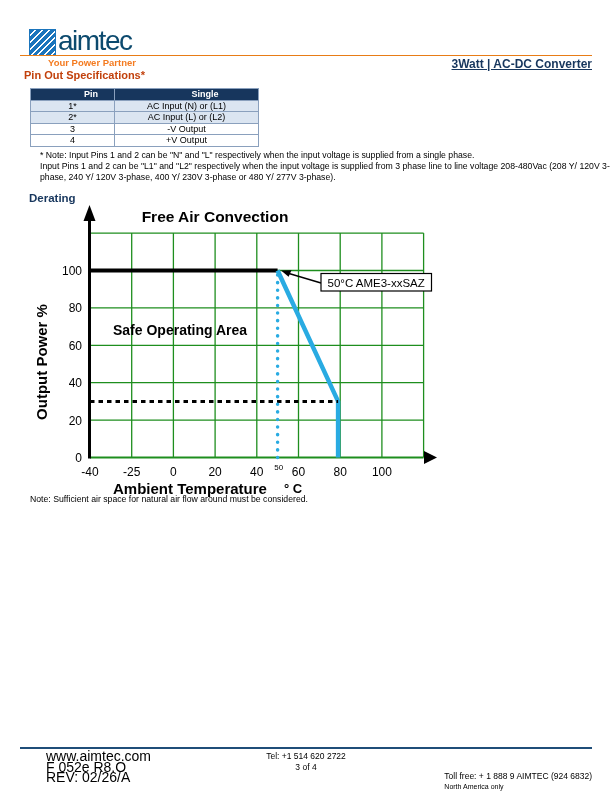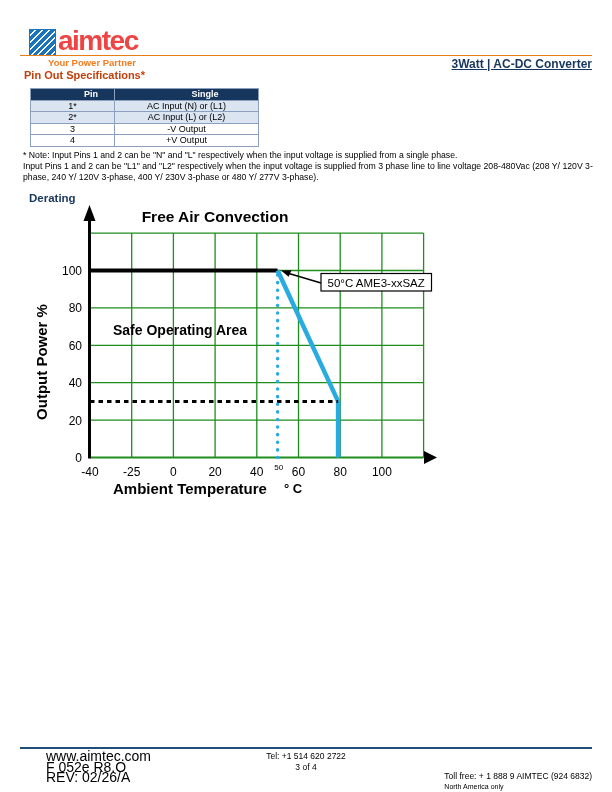--- a/index.html
+++ b/index.html
@@ -2,35 +2,35 @@
 <html><head>
 <meta charset="utf-8">
 <style>
   html,body{margin:0;padding:0;background:#fff;}
   .page{position:relative;width:612px;height:792px;background:#ffffff;overflow:hidden;
         font-family:"Liberation Sans", sans-serif;color:#000;}
   
   .logo-mark{position:absolute;left:30px;top:30px;width:25px;height:25px;
     background:repeating-linear-gradient(135deg,#1B75BC 0 3.4px,#ffffff 3.4px 4.8px);
     outline:1px solid #1B75BC;}
-  .logo-text{position:absolute;left:58px;top:27px;font-size:28px;font-weight:bold;
-    color:#ef4444;letter-spacing:-1.5px;line-height:28px;}
+  .logo-text{position:absolute;left:58px;top:27px;font-size:28px;font-weight:normal;
+    color:#0c4a6e;letter-spacing:-1.5px;line-height:28px;}
   .tagline{position:absolute;left:48px;top:57px;font-size:9.5px;font-weight:bold;color:#F47B20;}
   .orange-rule{position:absolute;left:20px;top:54.5px;width:572px;height:1.6px;background:#E87C16;}
   .series-title{position:absolute;right:20px;top:33px;font-size:17.5px;font-weight:bold;color:#17365D;}
   .subtitle{position:absolute;right:20px;top:56.5px;font-size:12px;font-weight:bold;color:#17365D;text-decoration:underline;}
   
   .pinout-heading{position:absolute;left:24px;top:69px;font-size:11px;font-weight:bold;color:#c2410c;}
   .pin-table{position:absolute;left:30px;top:88px;border-collapse:collapse;font-size:9px;}
   .pin-table th,.pin-table td{border:1px solid #8aa0bd;padding:0 3px;height:10.6px;text-align:center;line-height:10.6px;}
   .pin-table th{background:#17365D;color:#fff;font-weight:bold;padding-left:40px;}
   .pin-table .col-pin{width:40px;}
   .pin-table .col-single{width:100px;}
   .pin-table tr.alt td{background:#DBE5F1;}
-  .note-para{position:absolute;left:23px;top:150px;width:570px;font-size:8.7px;line-height:10.8px;}
+  .note-para{position:absolute;left:40px;top:150px;width:570px;font-size:8.7px;line-height:10.8px;}
   .derating-heading{position:absolute;left:29px;top:192px;font-size:11.5px;font-weight:bold;color:#17365D;}
   
   .chart-svg{position:absolute;left:0;top:0;width:612px;height:792px;pointer-events:none;}
   .chart-svg text{font-family:"Liberation Sans", sans-serif;fill:#000;}
   .chart-note{position:absolute;left:30px;top:494px;font-size:8.7px;}
   
   .footer-rule{position:absolute;left:20px;top:747px;width:572px;height:1.5px;background:#1F4E79;}
   .footer-left{position:absolute;left:46px;top:751px;font-size:14px;line-height:10.5px;}
   .footer-center{position:absolute;left:156px;top:751px;width:300px;text-align:center;font-size:8.5px;line-height:10.5px;}
   .footer-right{position:absolute;right:20px;top:771px;text-align:left;font-size:8.5px;line-height:10.5px;}
@@ -126,20 +126,21 @@
       <text x="215" y="222" text-anchor="middle" font-size="15.5" font-weight="bold">Free Air Convection</text>
       <text x="113" y="335" font-size="14" font-weight="bold">Safe Operating Area</text>
       <text x="113" y="494" font-size="15" font-weight="bold">Ambient Temperature</text>
       <text x="284" y="493" font-size="13" font-weight="bold">° C</text>
       <text x="0" y="0" text-anchor="middle" font-size="15" font-weight="bold" transform="translate(47,362) rotate(-90)">Output Power %</text>
       <line x1="321" y1="283" x2="289" y2="273.5" stroke="#000" stroke-width="1.4"></line>
       <polygon points="281,270.5 291.5,270.3 288.6,276.8" fill="#000"></polygon>
       <rect x="321" y="273.5" width="110.5" height="17.5" fill="#fff" stroke="#000" stroke-width="1.2"></rect>
       <text x="376.2" y="286.5" text-anchor="middle" font-size="11.5">50°C AME3-xxSAZ</text>
     </svg>
+  <div class="chart-note">Note: Sufficient air space for natural air flow around must be considered.</div>
 
   <div class="footer-rule"></div>
   <div class="footer-left">
     <div>www.aimtec.com</div>
     <div>F 052e R8.O</div>
     <div>REV: 02/26/A</div>
   </div>
   <div class="footer-center">
     <div>Tel: +1 514 620 2722</div>
     <div>3 of 4</div>

